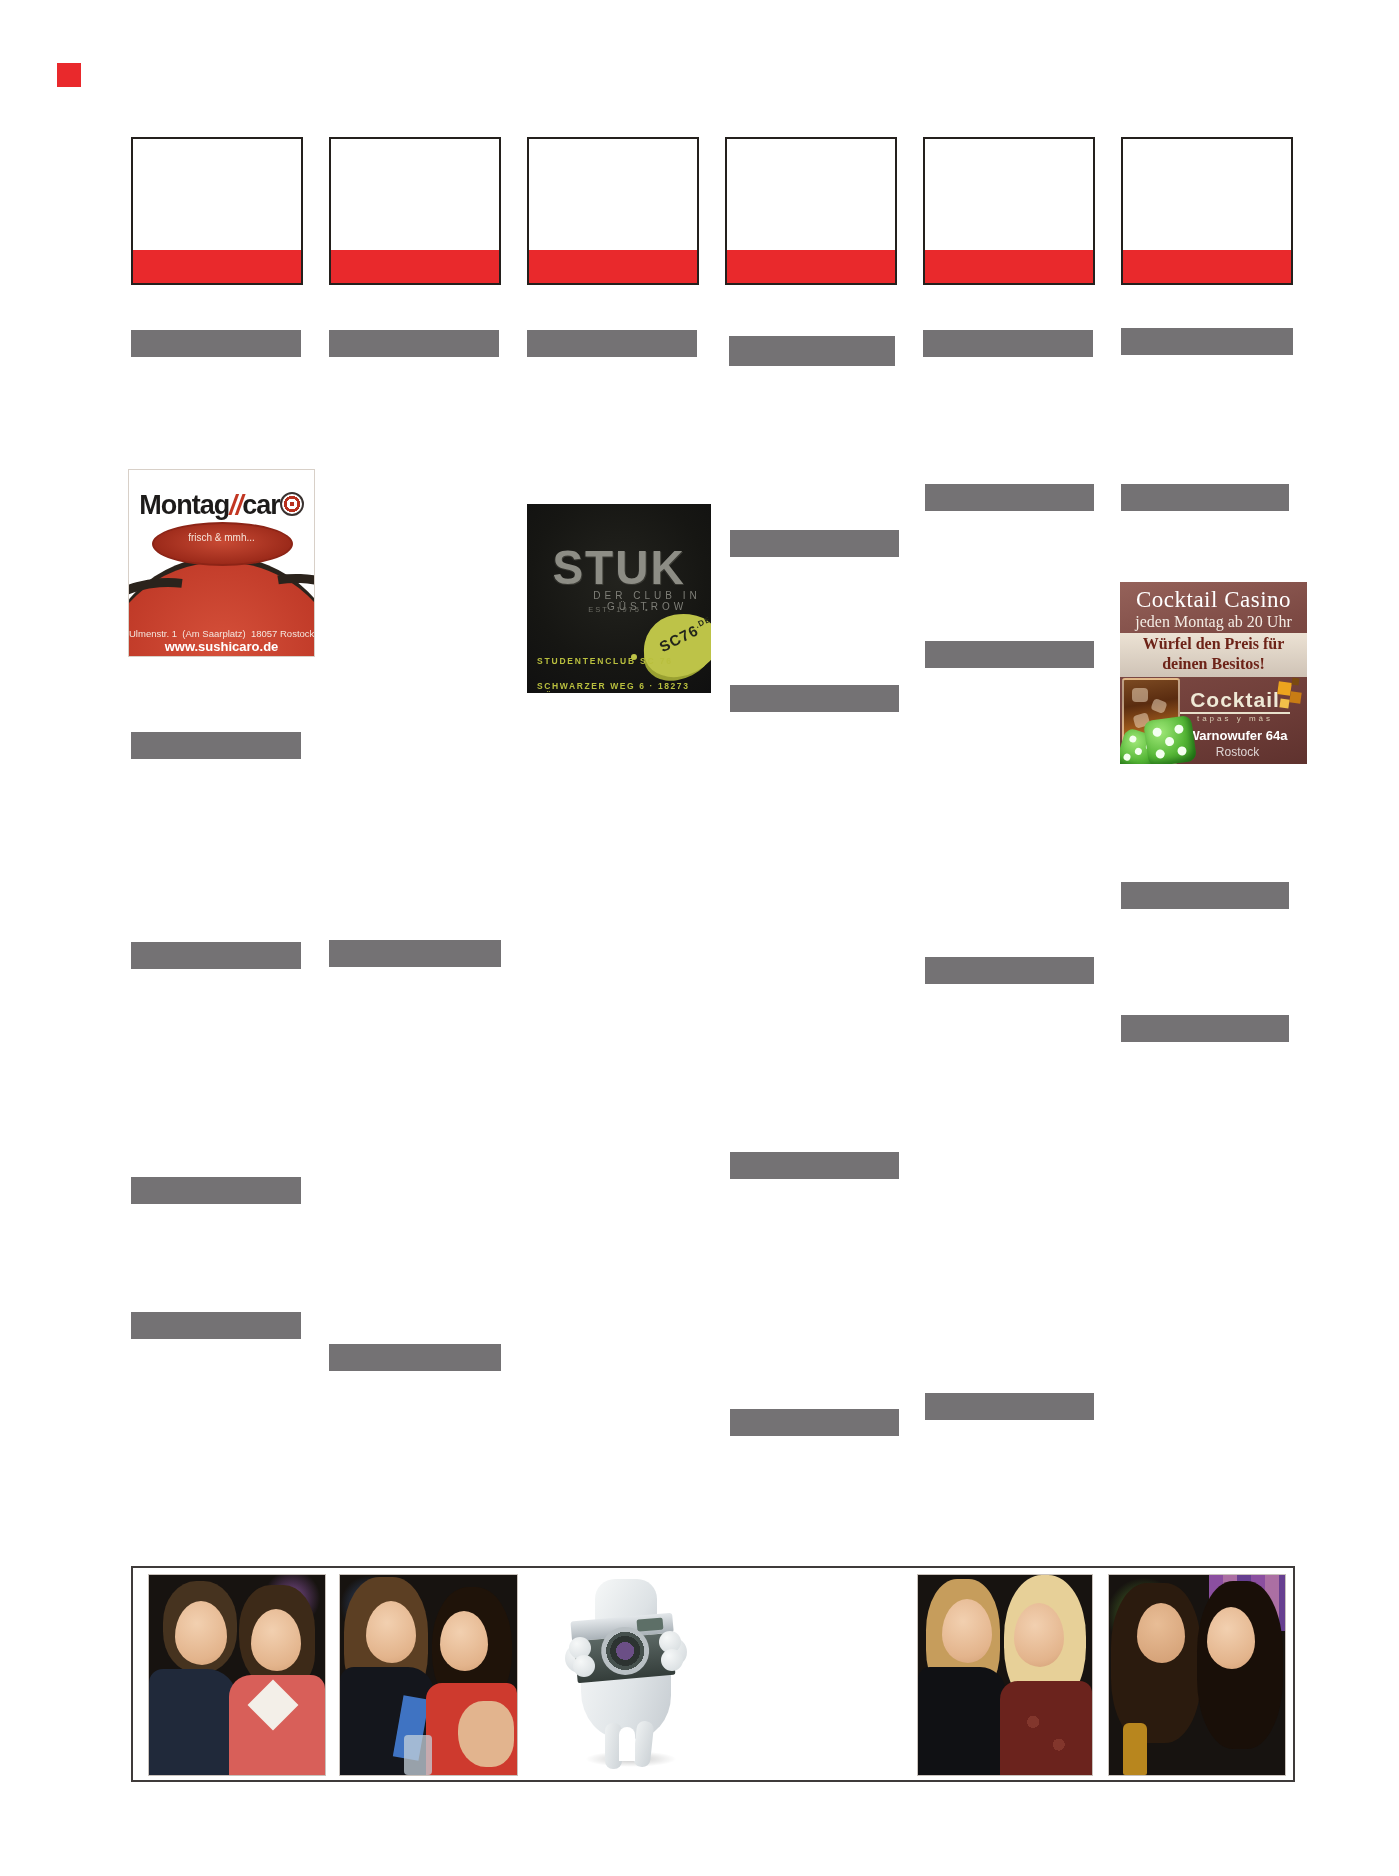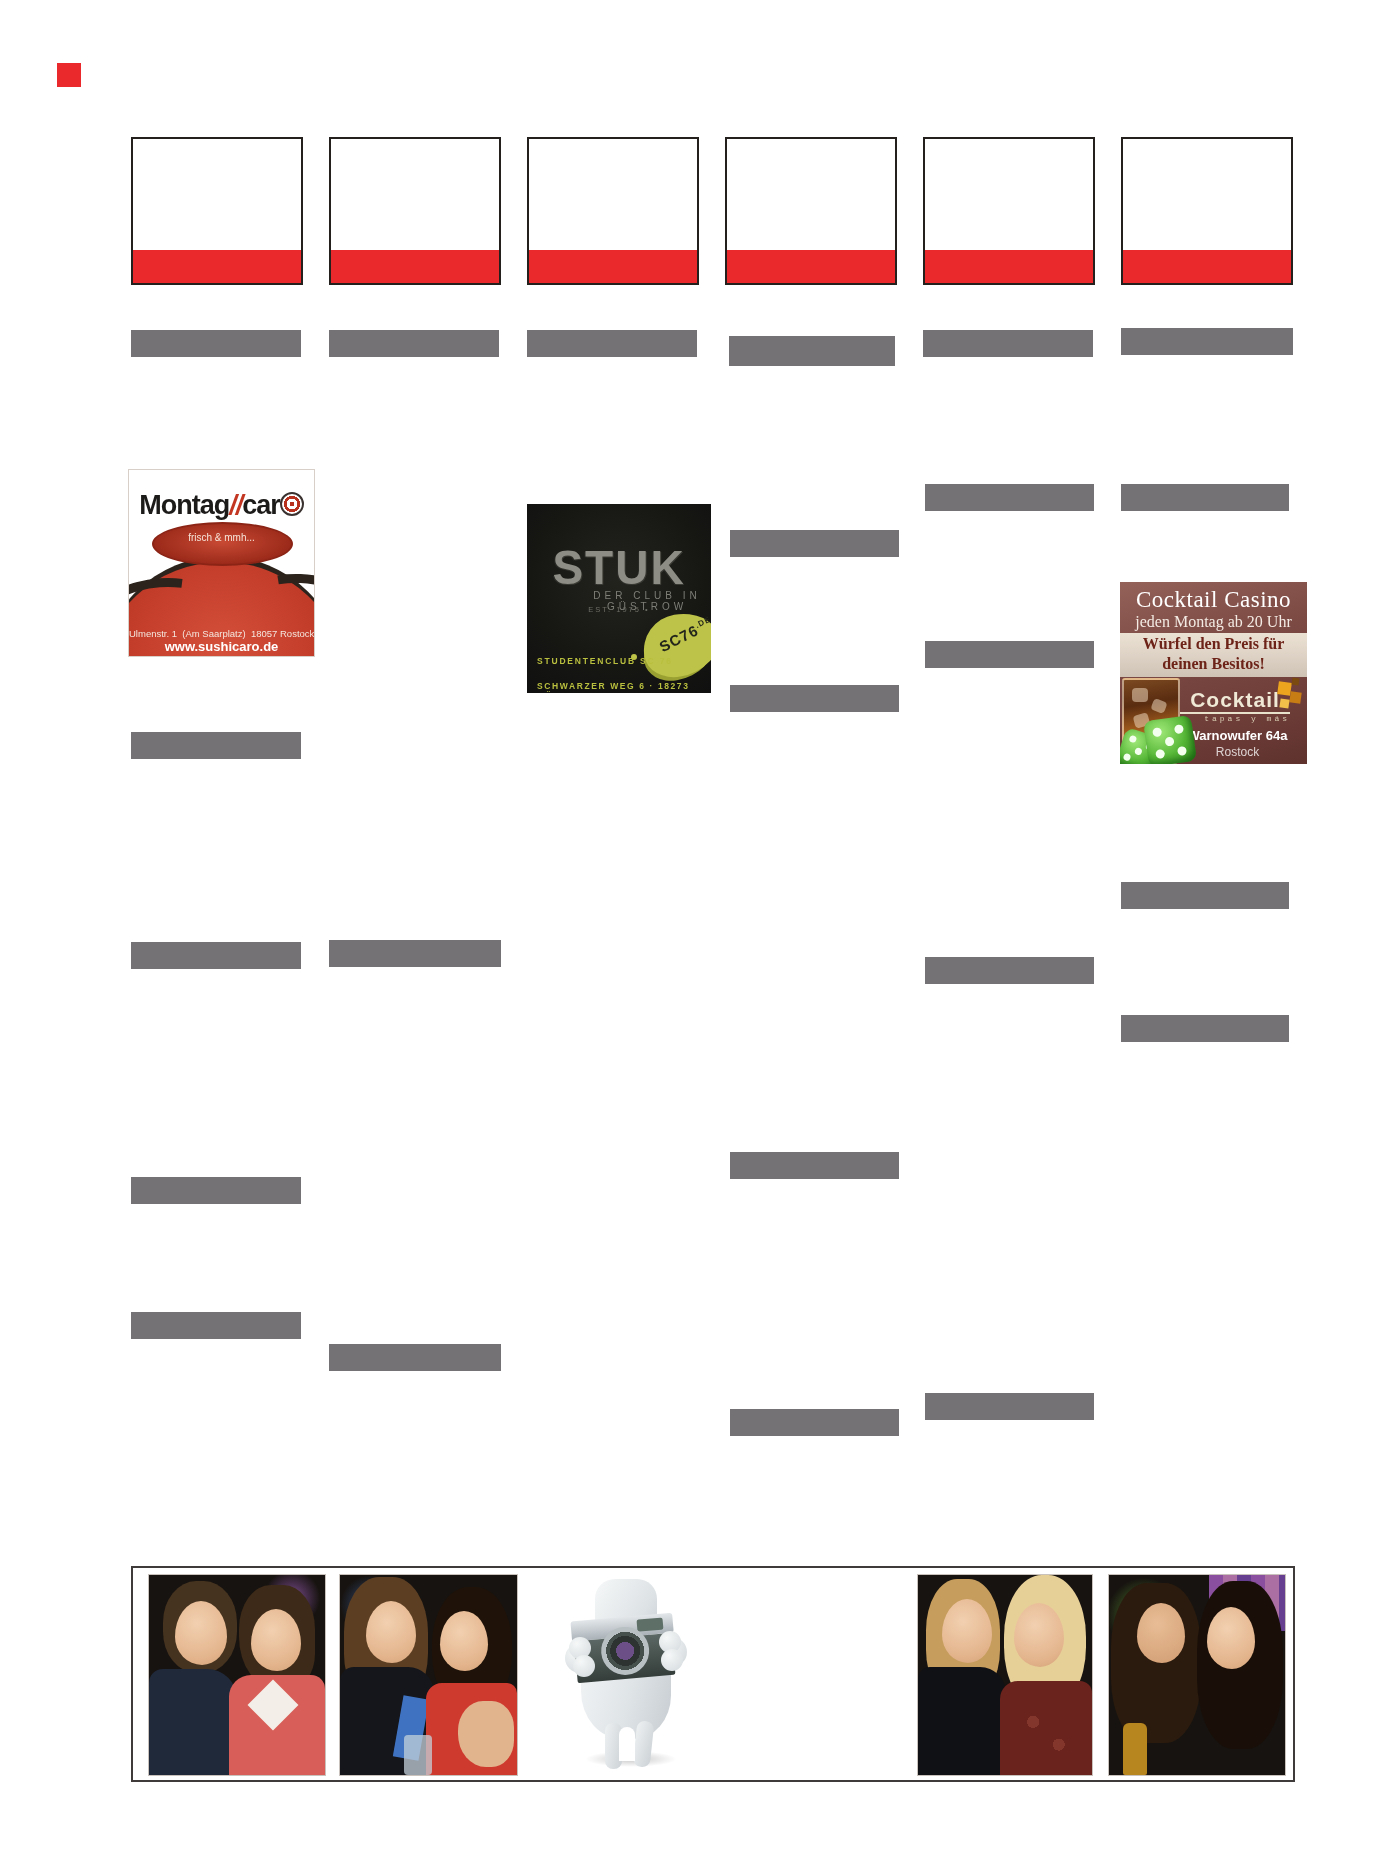--- a/index.html
+++ b/index.html
@@ -80,22 +80,22 @@
                font-size:16px;font-weight:bold;color:#6d2318;}
   .bes-band-l2{position:absolute;left:0;top:73px;width:100%;text-align:center;
                font-size:16px;font-weight:bold;color:#6d2318;}
   .bes-glass{position:absolute;left:2px;top:96px;width:58px;height:86px;border-radius:3px 3px 6px 6px;
              background:linear-gradient(170deg,#7c4a22 0%,#5a2c10 30%,#a9611e 60%,#c87c28 100%);
              border:2px solid rgba(255,240,220,.55);box-sizing:border-box;}
   .bes-ice{position:absolute;border-radius:4px;background:rgba(245,225,200,.5);}
   .bes-brand{position:absolute;left:60px;top:106px;width:110px;text-align:center;
              font-family:"Liberation Sans",sans-serif;font-size:21px;font-weight:bold;
              color:#efe9d6;letter-spacing:1px;border-bottom:2px solid #e8e1cc;padding-bottom:0px;}
-  .bes-brand-sub{position:absolute;left:60px;top:132px;width:110px;text-align:right;
-                 font-family:Liberation Mono, monospace;font-size:8px;color:#d9cdb4;letter-spacing:3px;}
+  .bes-brand-sub{position:absolute;left:60px;top:132px;width:110px;text-align:center;
+                 font-family:Liberation Sans, sans-serif;font-size:8px;color:#d9cdb4;letter-spacing:3px;}
   .bes-cube{position:absolute;transform:rotate(8deg);}
   .bes-addr{position:absolute;left:48px;top:146px;width:139px;text-align:center;
             font-family:"Liberation Sans",sans-serif;font-size:13px;font-weight:bold;color:#fff;}
   .bes-city{position:absolute;left:48px;top:163px;width:139px;text-align:center;
             font-family:"Liberation Sans",sans-serif;font-size:12px;color:rgba(255,255,255,.78);}
   .bes-die{position:absolute;border-radius:9px;
            background:radial-gradient(circle at 32% 28%,#9fe878 0%,#55b636 55%,#2d8a1d 100%);
            box-shadow:inset -3px -4px 6px rgba(0,60,0,.45);}
   .pip{position:absolute;border-radius:50%;background:#f4fff0;}
 

